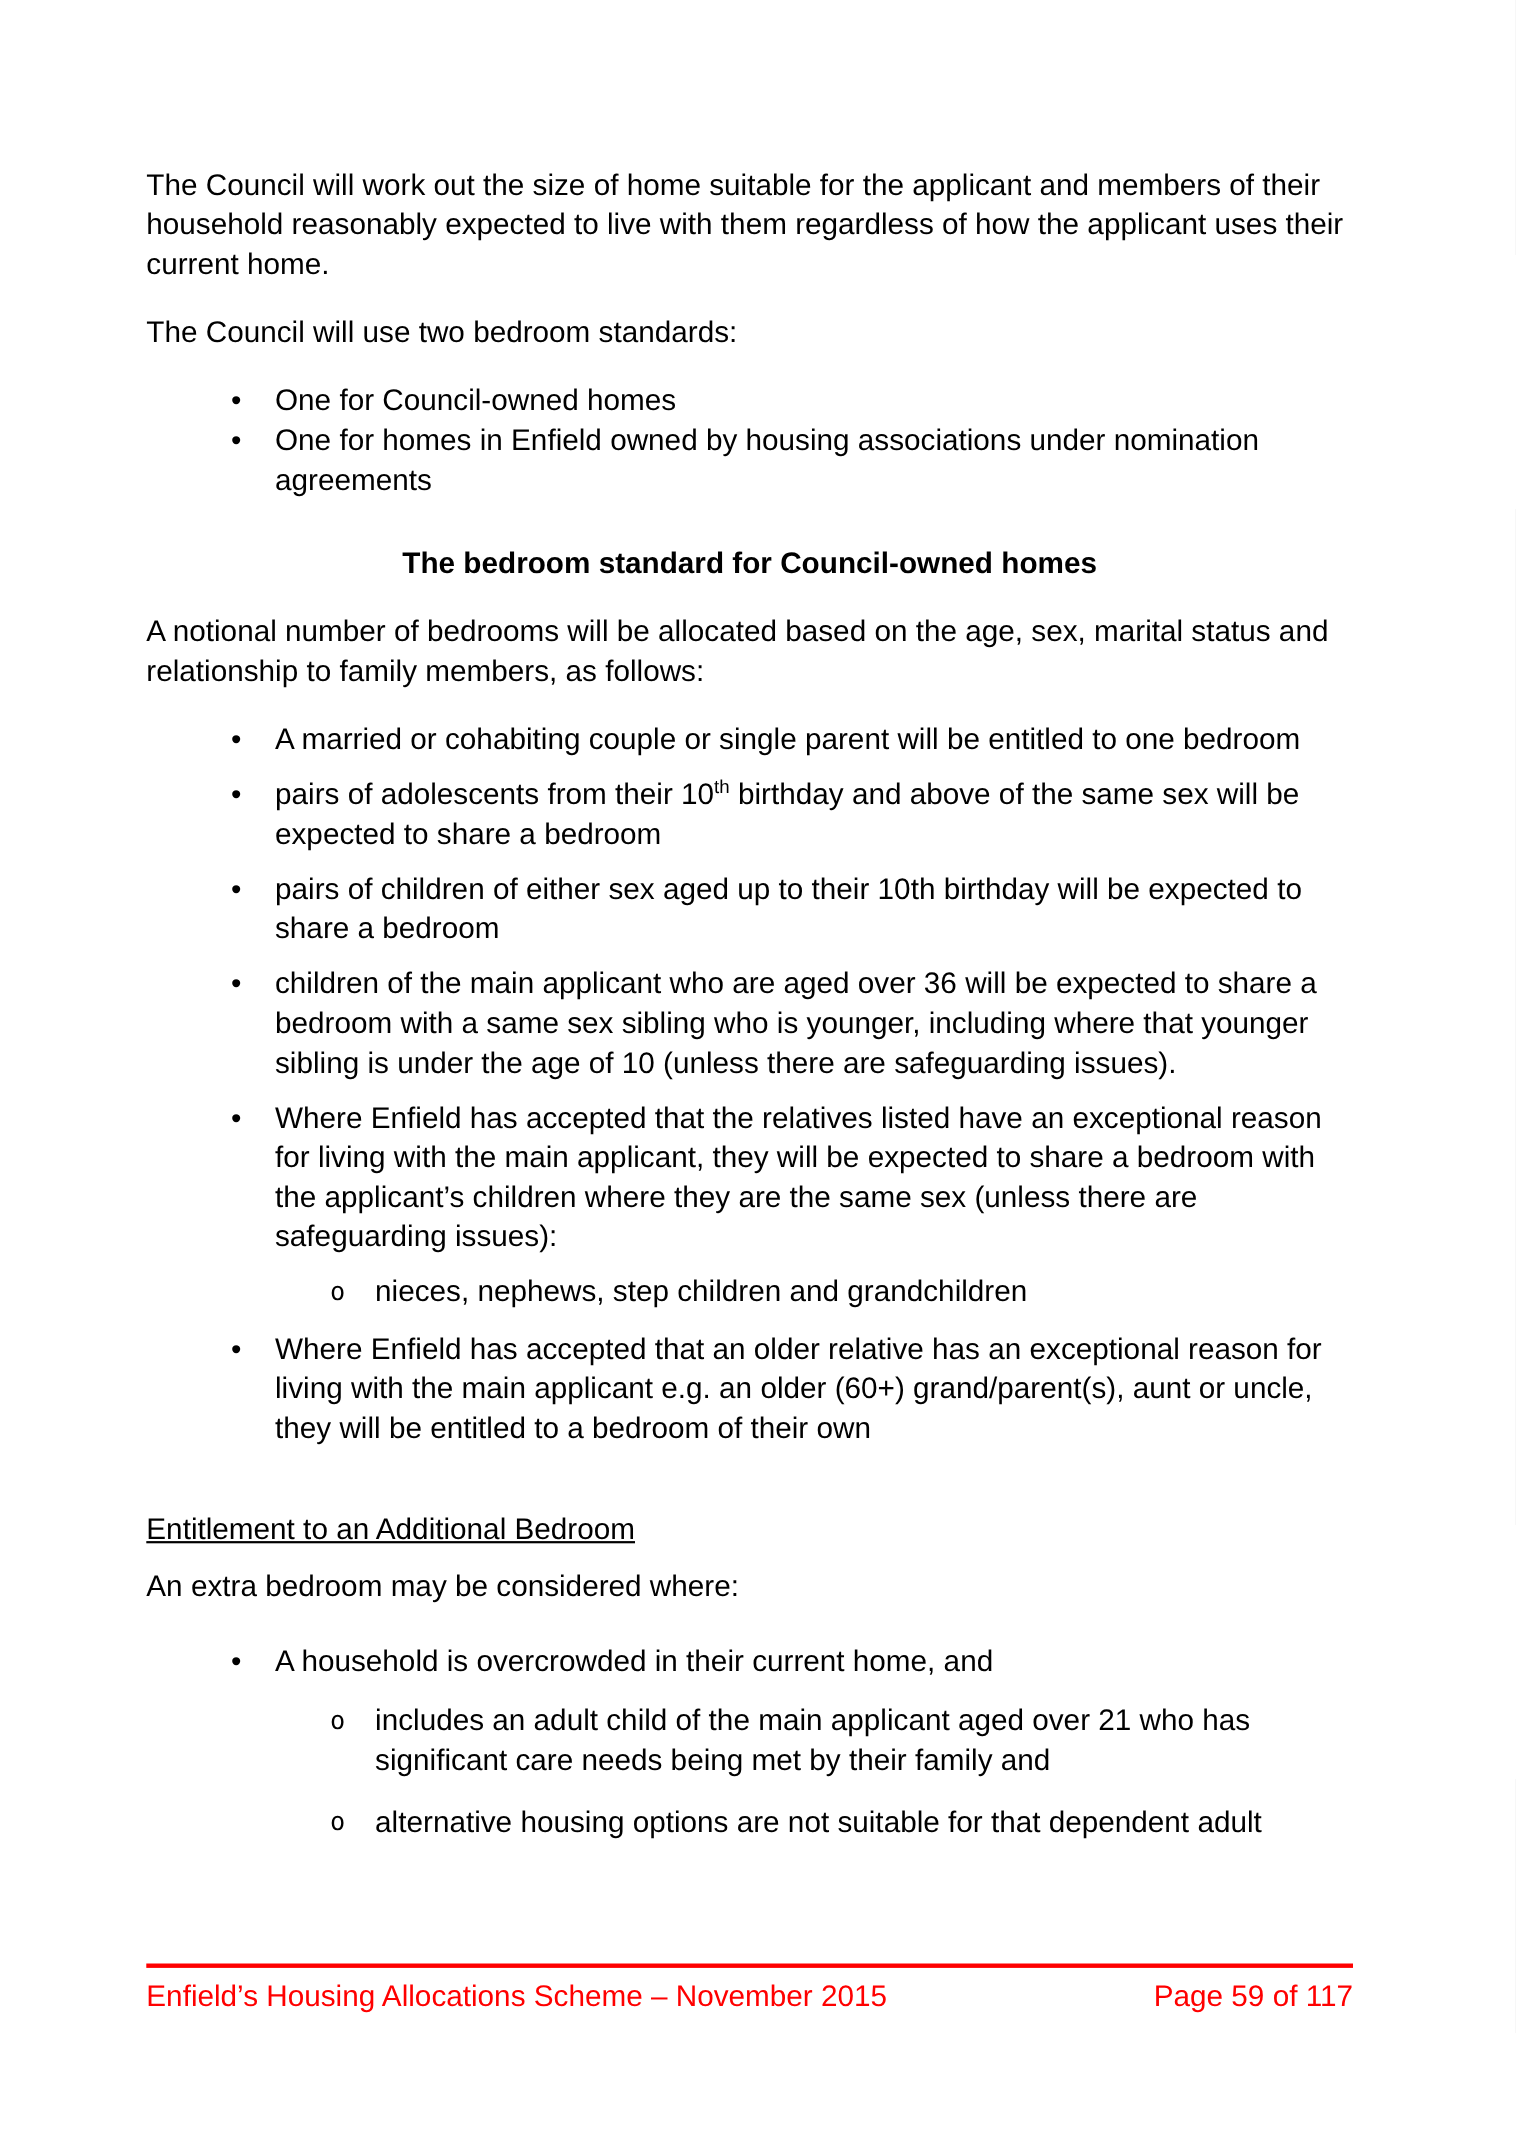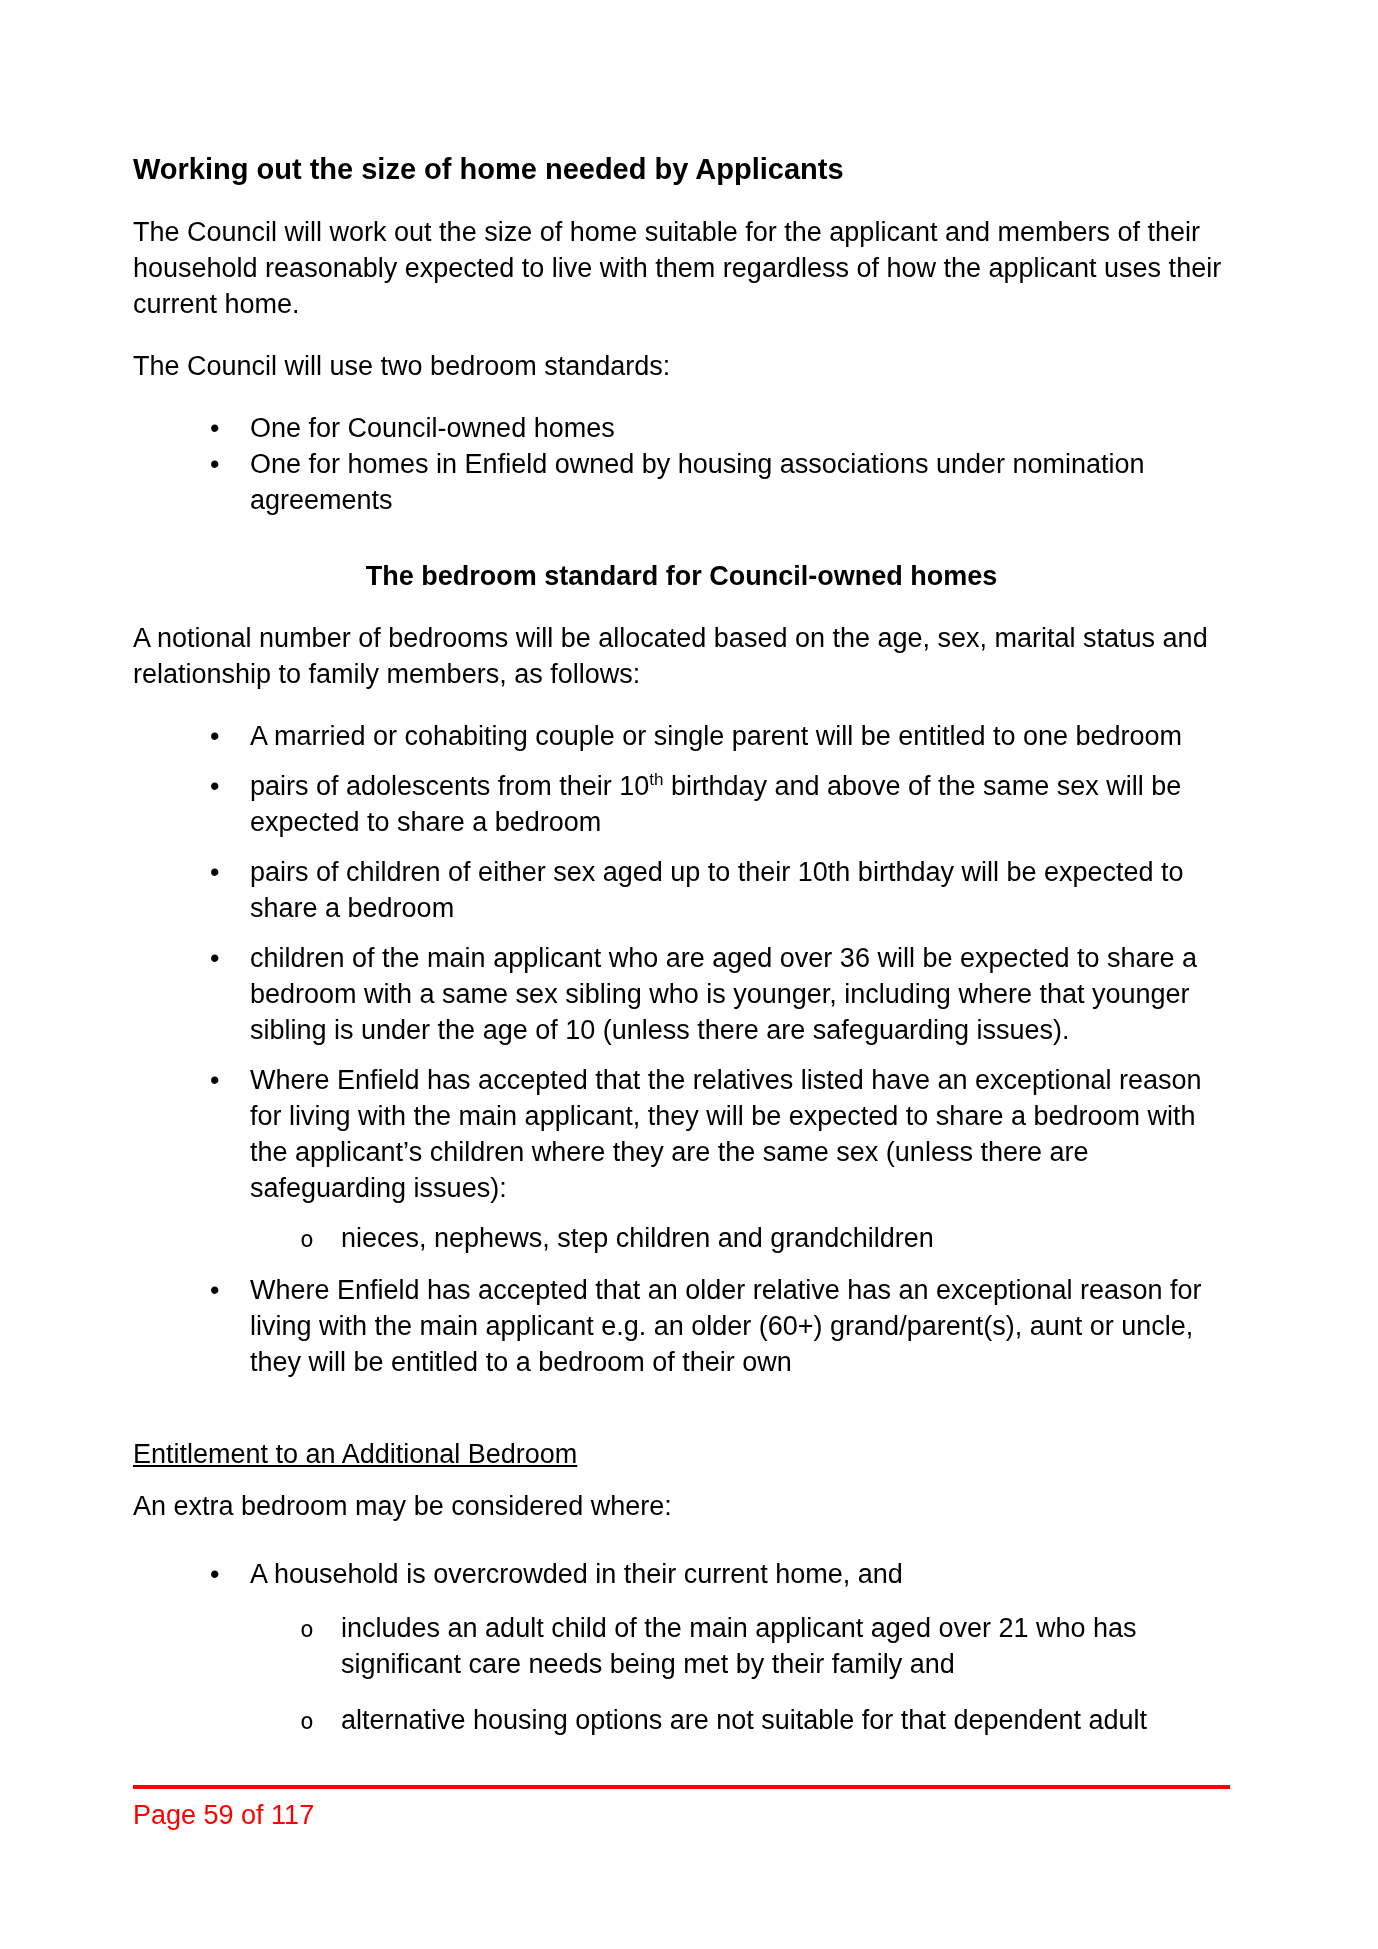--- a/index.html
+++ b/index.html
@@ -88,21 +88,20 @@
     font-size: 27px;
     line-height: 36px;
   }
 </style>
 </head>
 <body>
 
 <div class="page">
   <div class="content">
 
-    <div class="doc-title">Working out the size of home needed by Applicants</div>
 
     <p class="para">The Council will work out the size of home suitable for the applicant and members of their household reasonably expected to live with them regardless of how the applicant uses their current home.</p>
 
     <p class="para">The Council will use two bedroom standards:</p>
 
     <div class="ul">
       <div class="li tight">
         <span class="b1">•</span>
         <span class="t">One for Council-owned homes</span>
       </div>
@@ -165,15 +164,16 @@
       <div class="li2">
         <span class="b2">o</span>
         <span class="t">alternative housing options are not suitable for that dependent adult</span>
       </div>
     </div>
 
   </div>
 
   <div class="footer-rule"></div>
   <div class="footer-row">
+    <span>Enfield’s Housing Allocations Scheme – November 2015</span>
     <span>Page 59 of 117</span>
   </div>
 </div>
 
 </body></html>

